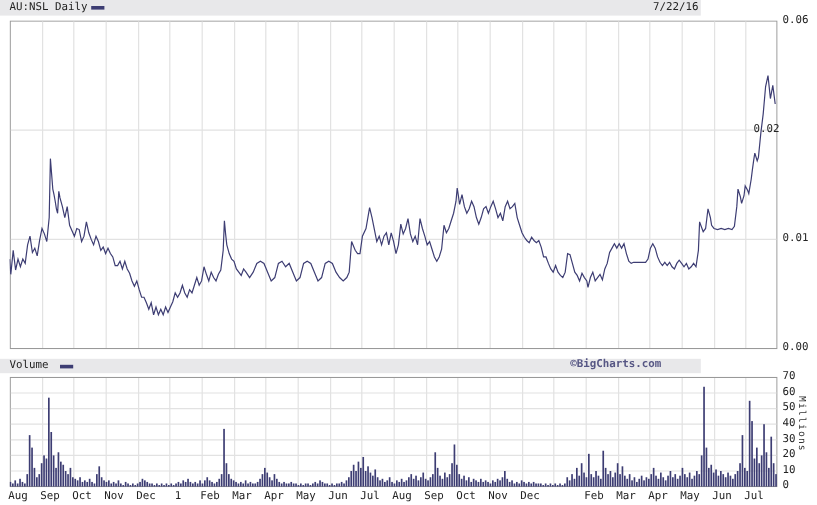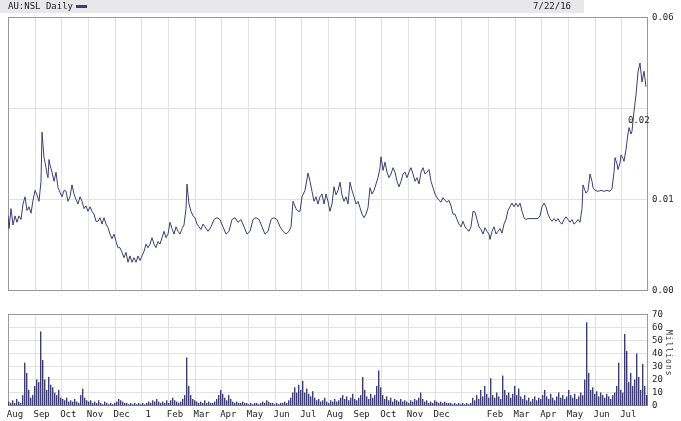--- a/index.html
+++ b/index.html
@@ -22,21 +22,21 @@
   svg{position:absolute;display:block;}
 </style>
 </head>
 <body>
 
 <div class="page" id="page">
 
   <div class="band top">
     <span class="hdr-text" style="left:8px;top:1px;">AU:NSL Daily</span>
     <span class="legend-dash" style="left:76px;top:5px;"></span>
-    <span class="hdr-text" style="right:13px;top:1px;">7/22/16</span>
+    <span class="hdr-text" style="right:2px;top:1px;">7/22/16</span>
   </div>
 
   <svg id="price-svg" width="640" height="274" style="left:8px;top:17px;">
       <rect x="0.5" y="0.5" width="639" height="273" fill="#ffffff" stroke="#999999"></rect>
       <line x1="27.5" y1="1" x2="27.5" y2="273" stroke="#e2e2e2"></line>
       <line x1="53.5" y1="1" x2="53.5" y2="273" stroke="#e2e2e2"></line>
       <line x1="80.5" y1="1" x2="80.5" y2="273" stroke="#e2e2e2"></line>
       <line x1="107.5" y1="1" x2="107.5" y2="273" stroke="#e2e2e2"></line>
       <line x1="133.5" y1="1" x2="133.5" y2="273" stroke="#e2e2e2"></line>
       <line x1="160.5" y1="1" x2="160.5" y2="273" stroke="#e2e2e2"></line>
@@ -55,20 +55,25 @@
       <line x1="507.5" y1="1" x2="507.5" y2="273" stroke="#e2e2e2"></line>
       <line x1="533.5" y1="1" x2="533.5" y2="273" stroke="#e2e2e2"></line>
       <line x1="560.5" y1="1" x2="560.5" y2="273" stroke="#e2e2e2"></line>
       <line x1="587.5" y1="1" x2="587.5" y2="273" stroke="#e2e2e2"></line>
       <line x1="613.5" y1="1" x2="613.5" y2="273" stroke="#e2e2e2"></line>
       <line x1="1" y1="182.5" x2="639" y2="182.5" stroke="#e2e2e2"></line>
       <line x1="1" y1="91.5" x2="639" y2="91.5" stroke="#e2e2e2"></line>
       <polyline points="0,198.9 1,211.6 3,191.6 5,208.0 7,198.9 9,205.3 11,198.9 13,202.5 15,187.0 17,179.8 19,193.4 21,189.8 23,196.2 25,183.4 27,173.4 29,177.9 31,184.3 33,164.3 34,115.2 35,127.9 36,140.6 37,145.2 38,150.7 39,157.0 40,160.7 41,142.5 42,147.9 44,155.2 46,164.3 48,155.2 50,170.7 52,175.2 54,179.8 56,173.4 58,174.3 60,184.3 62,179.8 64,167.9 66,177.0 68,182.5 70,187.0 72,179.8 74,184.3 76,191.6 78,188.9 80,194.3 82,189.8 84,194.3 86,197.1 88,204.3 90,204.3 92,200.7 94,207.1 96,200.7 98,207.1 100,210.7 102,217.1 104,221.6 106,217.1 108,224.4 110,230.7 112,230.7 114,235.3 116,240.7 118,235.3 120,245.3 122,238.9 124,245.3 126,240.7 128,245.3 130,238.9 132,243.5 134,238.9 136,234.4 138,227.1 140,230.7 142,227.1 144,220.7 146,227.1 148,230.7 150,224.4 152,227.1 154,220.7 156,214.3 158,220.7 160,217.1 162,205.3 164,211.6 166,217.1 168,209.8 170,214.3 172,217.1 174,211.6 176,208.0 178,191.6 179,167.0 180,177.9 181,187.0 183,194.3 185,198.9 187,200.7 189,207.1 191,209.8 193,212.5 195,207.1 197,209.8 200,214.3 203,209.8 206,202.5 209,200.7 212,202.5 215,209.8 218,217.1 221,214.3 224,202.5 227,200.7 230,205.3 233,202.5 236,209.8 239,217.1 242,214.3 245,202.5 248,200.7 251,202.5 254,209.8 257,217.1 260,214.3 263,202.5 266,200.7 269,202.5 272,209.8 275,214.3 278,217.1 281,214.3 283,209.8 285,184.3 288,191.6 290,194.3 292,194.3 294,179.8 297,173.4 300,156.1 302,164.3 304,174.3 306,184.3 308,179.8 310,187.0 312,179.8 314,177.0 316,187.0 318,177.0 320,184.3 322,194.3 324,187.0 326,169.8 328,177.9 330,173.4 332,165.2 334,177.9 336,184.3 338,179.8 340,187.0 342,165.2 344,173.4 346,179.8 348,187.0 350,184.3 352,190.7 354,197.1 356,200.7 358,197.1 360,190.7 362,170.7 364,177.0 366,173.4 368,167.0 370,160.7 372,150.7 373,139.7 374,146.1 375,153.4 377,145.2 379,155.2 381,160.7 383,157.0 385,150.7 387,155.2 389,164.3 391,169.8 393,164.3 395,157.0 397,155.2 399,160.7 401,155.2 403,150.7 405,157.0 407,164.3 409,160.7 411,167.0 413,155.2 415,150.7 417,157.0 419,155.2 421,152.5 423,164.3 425,170.7 427,177.0 429,180.7 431,183.4 433,185.2 435,180.7 437,183.4 439,185.2 441,183.4 443,188.9 445,197.1 447,197.1 449,202.5 451,207.1 453,209.8 455,204.3 457,209.8 459,212.5 461,214.3 463,209.8 465,194.3 467,195.2 469,202.5 471,209.8 473,212.5 475,217.1 477,210.7 479,214.3 481,217.1 482,222.5 484,214.3 486,209.8 488,217.1 490,214.3 492,211.6 494,216.2 496,207.1 498,202.5 500,193.4 502,189.8 504,186.1 506,189.8 508,186.1 510,189.8 512,186.1 514,194.3 516,200.7 518,202.5 520,201.6 522,201.6 524,201.6 526,201.6 528,201.6 530,201.6 532,198.9 534,189.8 536,186.1 538,189.8 540,197.1 542,201.6 544,204.3 546,201.6 548,204.3 550,201.6 552,205.3 554,207.1 556,202.5 558,199.8 560,202.5 562,205.3 564,202.5 566,207.1 568,205.3 570,202.5 572,205.3 574,191.6 575,167.9 577,173.4 578,176.1 580,173.4 582,157.0 584,164.3 585,170.7 587,173.4 590,174.3 593,173.4 596,174.3 599,173.4 602,174.3 604,171.6 606,155.2 607,140.6 609,147.0 610,152.5 612,146.1 613,137.9 615,141.5 616,144.3 618,132.4 619,124.3 620,117.0 621,110.6 623,117.0 624,114.2 626,94.2 628,77.9 630,55.1 632,46.0 634,65.1 636,54.2 638,69.7" fill="none" stroke="#3d3d73" stroke-width="1"></polyline>
     </svg>
 
+  <div class="band vol">
+    <span class="hdr-text" style="left:8px;top:1px;">Volume</span>
+    <span class="legend-dash" style="left:50px;top:5px;"></span>
+    <span class="copyright" style="right:33px;top:0px;">©BigCharts.com</span>
+  </div>
 
   <svg id="vol-svg" width="640" height="92" style="left:8px;top:314px;">
       <rect x="0.5" y="0.5" width="639" height="91" fill="#ffffff" stroke="#999999"></rect>
       <line x1="27.5" y1="1" x2="27.5" y2="91" stroke="#e2e2e2"></line>
       <line x1="53.5" y1="1" x2="53.5" y2="91" stroke="#e2e2e2"></line>
       <line x1="80.5" y1="1" x2="80.5" y2="91" stroke="#e2e2e2"></line>
       <line x1="107.5" y1="1" x2="107.5" y2="91" stroke="#e2e2e2"></line>
       <line x1="133.5" y1="1" x2="133.5" y2="91" stroke="#e2e2e2"></line>
       <line x1="160.5" y1="1" x2="160.5" y2="91" stroke="#e2e2e2"></line>
       <line x1="187.5" y1="1" x2="187.5" y2="91" stroke="#e2e2e2"></line>
@@ -412,21 +417,21 @@
       <rect x="630" y="62.9" width="1.4" height="28.6" fill="#3d3d73"></rect>
       <rect x="632" y="75.9" width="1.4" height="15.6" fill="#3d3d73"></rect>
       <rect x="634" y="49.9" width="1.4" height="41.6" fill="#3d3d73"></rect>
       <rect x="636" y="72.0" width="1.4" height="19.5" fill="#3d3d73"></rect>
       <rect x="638" y="81.1" width="1.4" height="10.4" fill="#3d3d73"></rect>
     </svg>
 
   <div class="millions">Millions</div>
 
 <div class="axlbl" style="left: 652px; top: 12px;">0.06</div>
-    <div class="axlbl" style="left: 628px; top: 103px; margin-top: 12px;">0.02</div>
+    <div class="axlbl" style="left: 628px; top: 103px;">0.02</div>
     <div class="axlbl" style="left: 652px; top: 194px;">0.01</div>
     <div class="axlbl" style="left: 652px; top: 285px;">0.00</div>
     <div class="axlbl" style="left: 652px; top: 309px;">70</div>
     <div class="axlbl" style="left: 652px; top: 322px;">60</div>
     <div class="axlbl" style="left: 652px; top: 335px;">50</div>
     <div class="axlbl" style="left: 652px; top: 348px;">40</div>
     <div class="axlbl" style="left: 652px; top: 361px;">30</div>
     <div class="axlbl" style="left: 652px; top: 374px;">20</div>
     <div class="axlbl" style="left: 652px; top: 387px;">10</div>
     <div class="axlbl" style="left: 652px; top: 400px;">0</div>

